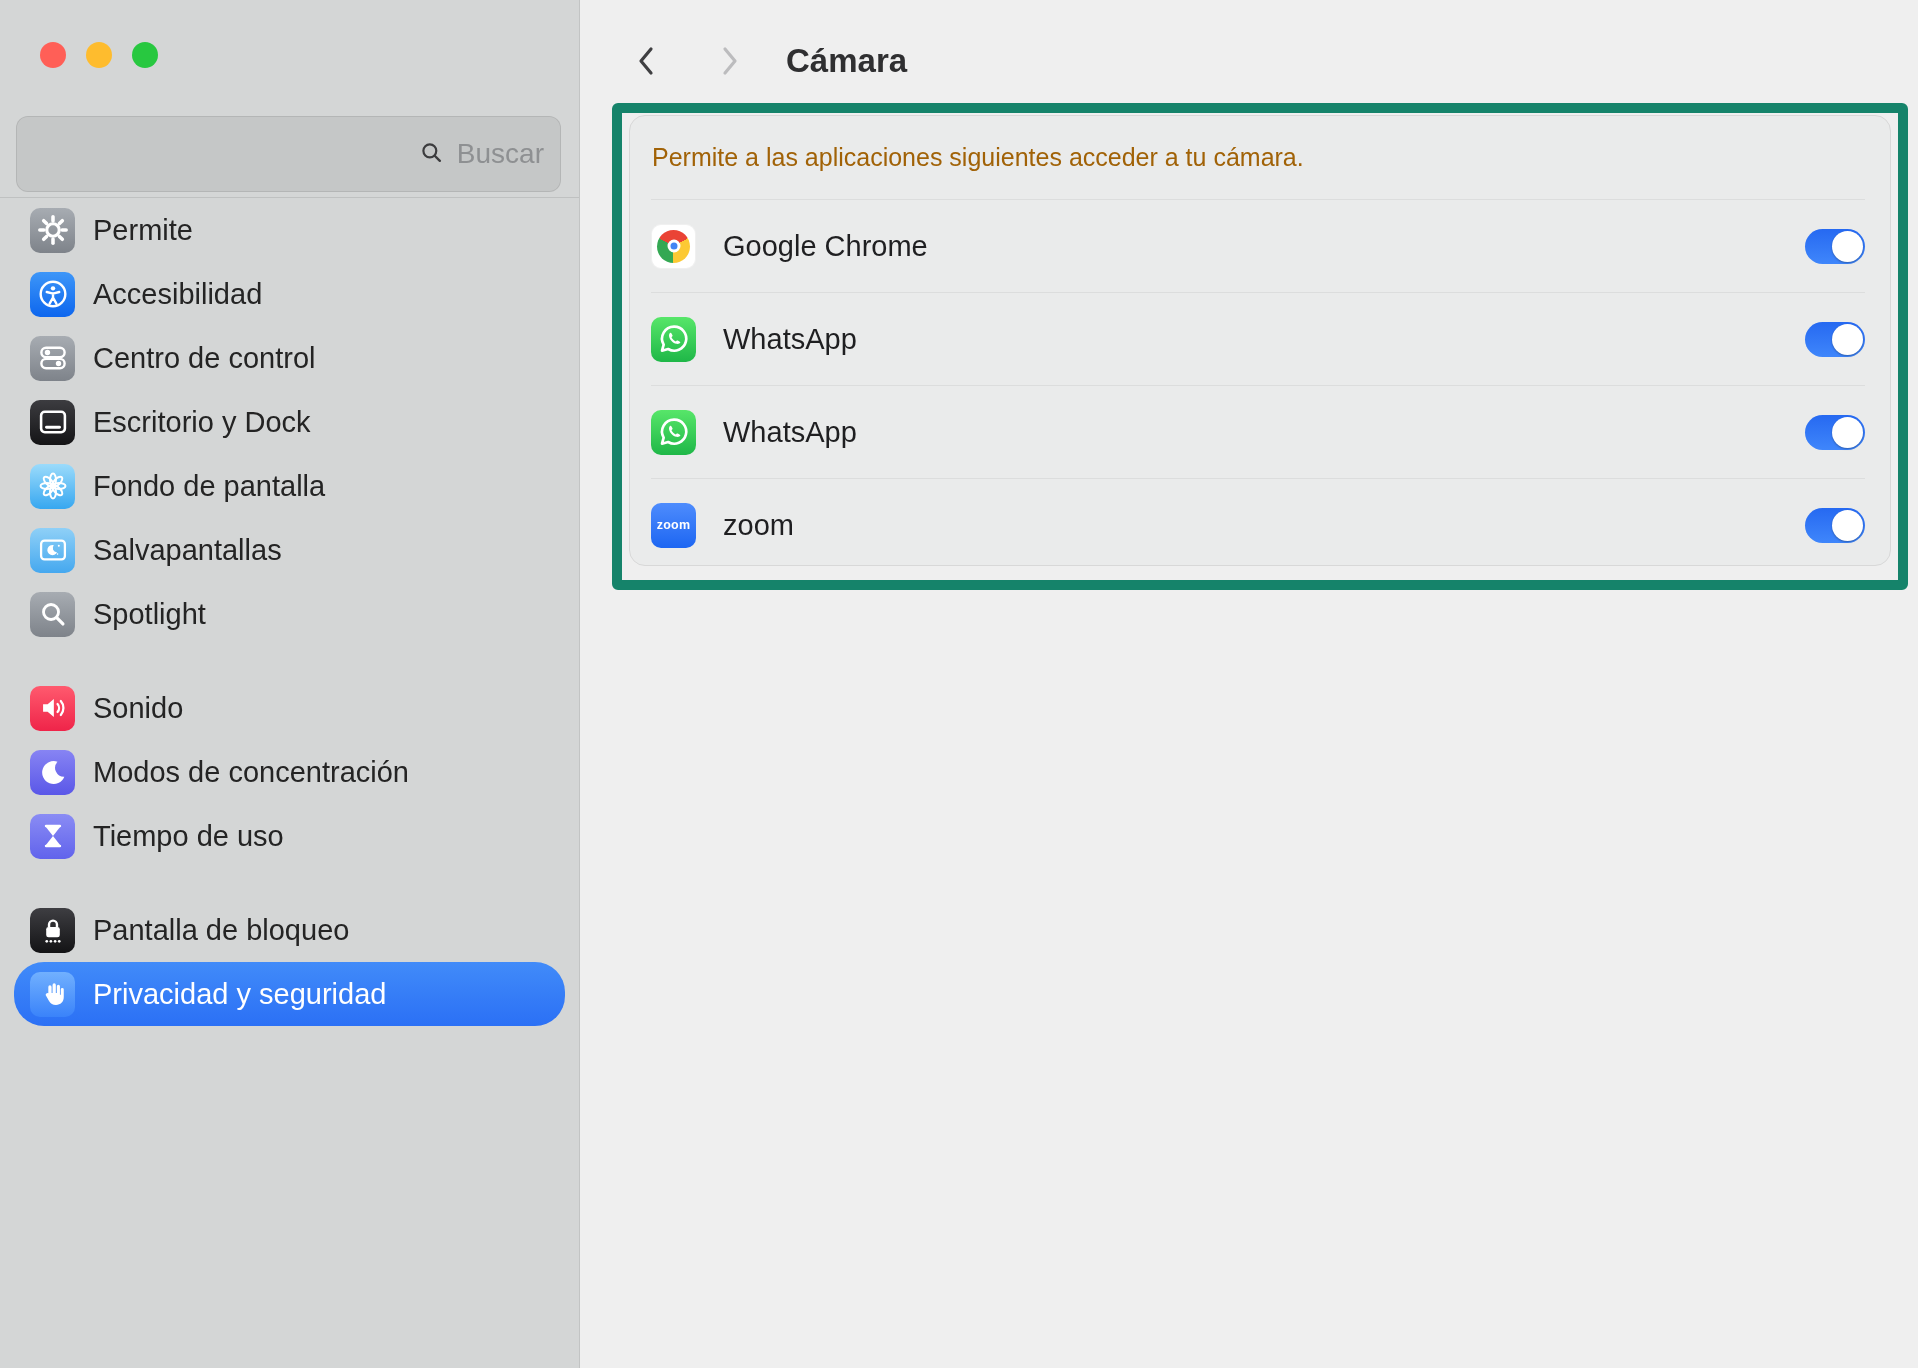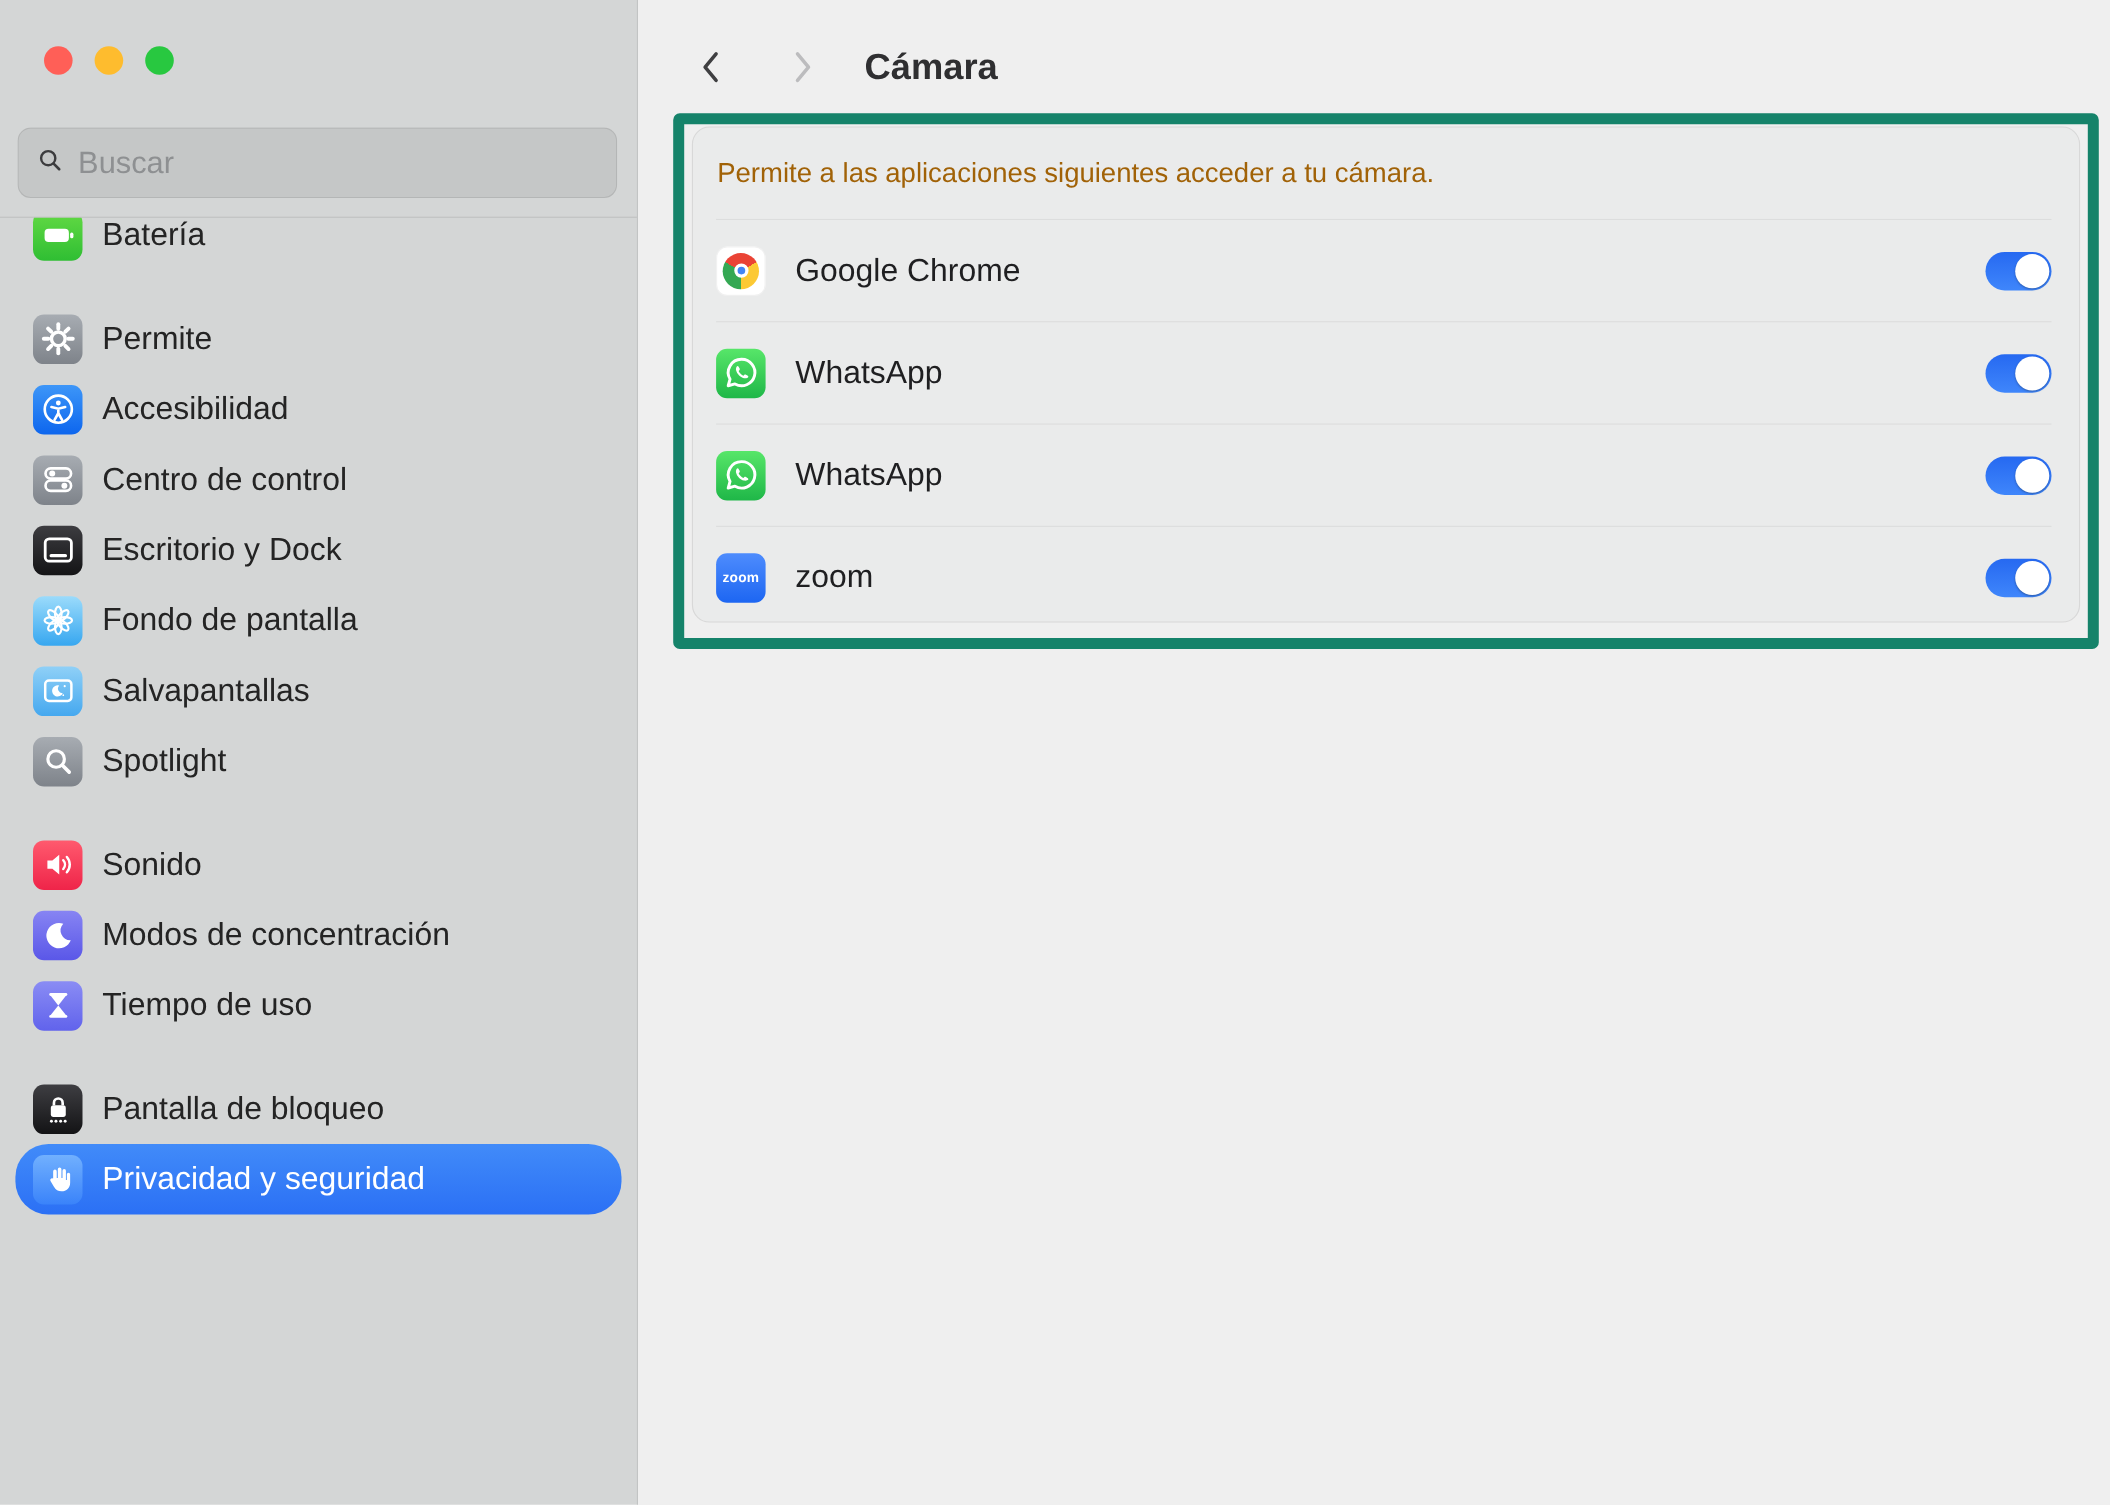--- a/index.html
+++ b/index.html
@@ -5,23 +5,23 @@
   * { margin:0; padding:0; box-sizing:border-box; }
   html,body { width:1918px; height:1368px; overflow:hidden;
     font-family:"Liberation Sans","DejaVu Sans",sans-serif; background:#efefef; }
   .window { position:relative; width:1918px; height:1368px; }
 
   
   .sidebar { position:absolute; left:0; top:0; width:580px; height:100%;
     background:#d4d6d6; border-right:1px solid #c2c4c4; }
   .traffic { position:absolute; top:42px; left:40px; display:flex; gap:20px; }
   .tl { width:26px; height:26px; border-radius:50%; }
-  .search { position:absolute; top:116px; left:16px; right:18px; height:64px;
+  .search { position:absolute; top:116px; left:16px; right:18px; height:76px;
     border-radius:12px; background:rgba(0,0,0,.065); border:1px solid rgba(0,0,0,.09);
-    display:flex; align-items:center; padding:0 16px; gap:13px; }
+    display:flex; align-items:center; padding:0 16px; gap:13px;justify-content:flex-end; }
   .search .ph { font-size:28px; color:#8e9092; }
   .side-scroll { position:absolute; top:197px; left:0; right:0; bottom:0;
     overflow:hidden; border-top:1px solid #bfc1c1; padding:0 14px; }
   .group { margin-top:30px; }
   .group:first-child { margin-top:0; }
   .srow { height:64px; display:flex; align-items:center; gap:18px; padding:0 16px;
     border-radius:10px; font-size:29px; color:#242424; white-space:nowrap; cursor:default; }
   .srow.clipped { margin-top:-16px; }
   .srow.selected { background:linear-gradient(180deg,#418bf9,#2b70f5); color:#fff;border-radius:30px; }
   .sicon { width:45px; height:45px; border-radius:10px; flex:none;
@@ -76,31 +76,20 @@
         <svg width="25" height="25" viewBox="0 0 24 24" fill="none" stroke="#3c3c3e" stroke-linecap="round">
           <circle cx="10.4" cy="10.4" r="6.2" stroke-width="2.1"></circle>
           <path d="M15.1 15.1L20 20" stroke-width="2.3"></path>
         </svg>
       </span>
       <span class="ph">Buscar</span>
     </div>
 
     <div class="side-scroll" id="sidebar-list">
         <div class="group">
-          <div class="srow clipped">
-            <span class="sicon" style="background: linear-gradient(rgb(99, 218, 68), rgb(47, 190, 51));">
-              <svg viewBox="0 0 24 24">
-                <rect x="3.2" y="7.8" width="15.6" height="8.4" rx="2.6" fill="#fff"></rect>
-                <rect x="19.6" y="10.2" width="2.1" height="3.6" rx="1" fill="#fff"></rect>
-              </svg>
-            </span>
-            <span>Batería</span>
-          </div>
-        </div>
-        <div class="group">
           <div class="srow">
             <span class="sicon" style="background: linear-gradient(rgb(167, 172, 178), rgb(126, 131, 138));">
               <svg viewBox="0 0 24 24" fill="none" stroke="#fff">
                 <circle cx="12" cy="12" r="4.4" stroke-width="2.2"></circle>
                 <g stroke-width="2.5" stroke-linecap="round">
                   <line x1="18.4" y1="12" x2="21.3" y2="12"></line>
                   <line x1="16.53" y1="16.53" x2="18.58" y2="18.58"></line>
                   <line x1="12" y1="18.4" x2="12" y2="21.3"></line>
                   <line x1="7.47" y1="16.53" x2="5.42" y2="18.58"></line>
                   <line x1="5.6" y1="12" x2="2.7" y2="12"></line>

